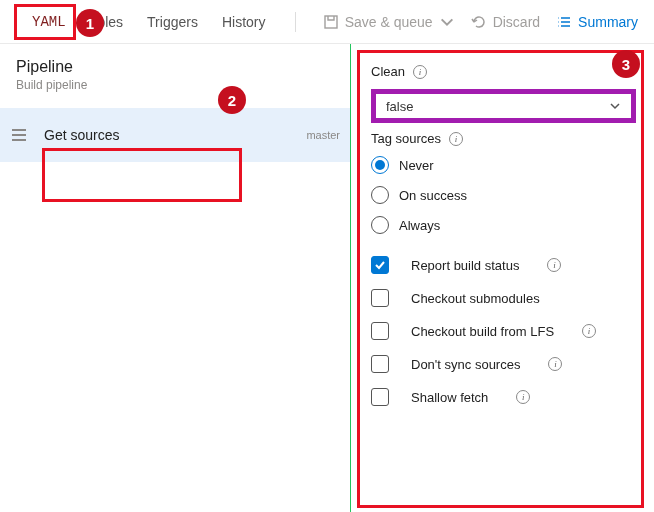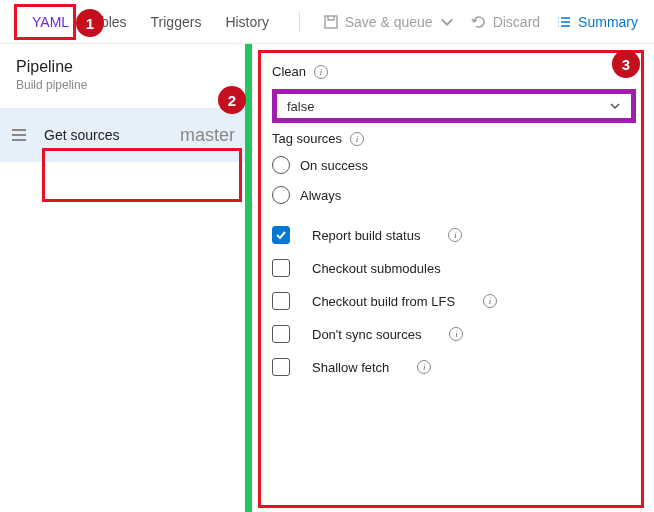--- a/index.html
+++ b/index.html
@@ -1,41 +1,41 @@
 <!DOCTYPE html>
 <html><head>
 <meta charset="utf-8">
 <style>
   * { box-sizing: border-box; margin: 0; padding: 0; font-family: "Segoe UI", -apple-system, sans-serif; }
   body { width: 654px; height: 512px; background: #fff; overflow: hidden; position: relative; }
 
   .topbar { display: flex; align-items: center; height: 44px; padding: 0 6px; border-bottom: 1px solid #eaeaea; position: relative; }
   .tabs { display: flex; align-items: center; gap: 0; padding-left: 14px; }
   .tab { font-size: 14px; color: #555; padding: 10px 12px 9px; cursor: pointer; }
-  .tab.active { color: #6d28d9; }
+  .tab.active { color: #7f1d1d; font-family: Liberation Mono, monospace; }
   .tab-yaml-box { position: absolute; left: 14px; top: 4px; width: 62px; height: 36px; border: 3px solid #e81123; pointer-events: none; }
   .tb-divider { width: 1px; height: 20px; background: #ddd; margin: 0 10px 0 18px; }
   .tb-actions { display: flex; align-items: center; gap: 16px; color: #a19f9d; font-size: 14px; margin-left: auto; padding-right: 10px; }
   .tb-item { display: flex; align-items: flex-end; gap: 6px; cursor: pointer; }
   .tb-item svg { width: 16px; height: 16px; }
   .summary { color: #0078d4; }
 
   .content { display: flex; height: calc(512px - 44px); }
-  .left { width: 252px; border-right: 7px solid #22c55e; padding-top: 14px; position: relative; }
+  .left { width: 351px; border-right: 1px solid #22c55e; padding-top: 14px; position: relative; }
   .pl-head { padding: 0 16px 16px; }
   .pl-title { font-size: 16px; color: #222; }
   .pl-sub { font-size: 12px; color: #8a8886; margin-top: 2px; }
   .step-row { display: flex; align-items: center; background: #e6f0fb; height: 54px; padding: 0 10px 0 12px; position: relative; }
   .hamburger { width: 16px; display: flex; flex-direction: column; gap: 3px; margin-right: 16px; }
   .hamburger span { height: 2px; background: #8a8886; width: 14px; }
   .step-body { flex: 1; }
   .step-title { font-size: 14px; color: #222; }
   .step-meta { display: flex; align-items: center; gap: 4px; font-size: 12px; color: #8a8886; margin-top: 2px; }
   .step-meta svg { width: 12px; height: 12px; }
-  .branch { display: flex; align-items: flex-start; gap: 4px; color: #8a8886; font-size: 18px; }
+  .branch { display: flex; align-items: flex-start; gap: 4px; color: #8a8886; font-size: 11px; }
   .step-box { position: absolute; left: 42px; top: 104px; width: 200px; height: 54px; border: 3px solid #e81123; pointer-events: none; }
 
   .right { flex: 1; padding: 20px 18px 10px 20px; position: relative; overflow: hidden; }
   .panel-box { position: absolute; left: 6px; top: 6px; right: 10px; bottom: 4px; border: 3px solid #e81123; pointer-events: none; }
   .field { margin-bottom: 8px; }
   .field-label { display: flex; align-items: center; gap: 8px; font-size: 13px; color: #222; margin-bottom: 10px; }
   .info-ic { width: 14px; height: 14px; border: 1px solid #888; border-radius: 50%; display: inline-flex; align-items: center; justify-content: center; font-size: 9px; font-style: italic; color: #666; font-family: Georgia, serif; }
   .select-box { border: 5px solid #a21caf; height: 34px; display: flex; align-items: center; justify-content: space-between; padding: 0 10px; font-size: 13px; color: #333; cursor: pointer; width: 100%; }
   .select-box svg { width: 12px; height: 12px; }
 
@@ -136,20 +136,24 @@
       </div>
     </div>
 
     <div class="field">
       <div class="field-label">
         <span>Tag sources</span>
         <span class="info-ic">i</span>
       </div>
       <div class="radios">
         <div class="radio">
+            <span class="rb checked"></span>
+            <span>Never</span>
+          </div>
+        <div class="radio">
             <span class="rb"></span>
             <span>On success</span>
           </div>
         <div class="radio">
             <span class="rb"></span>
             <span>Always</span>
           </div>
       </div>
     </div>
 

